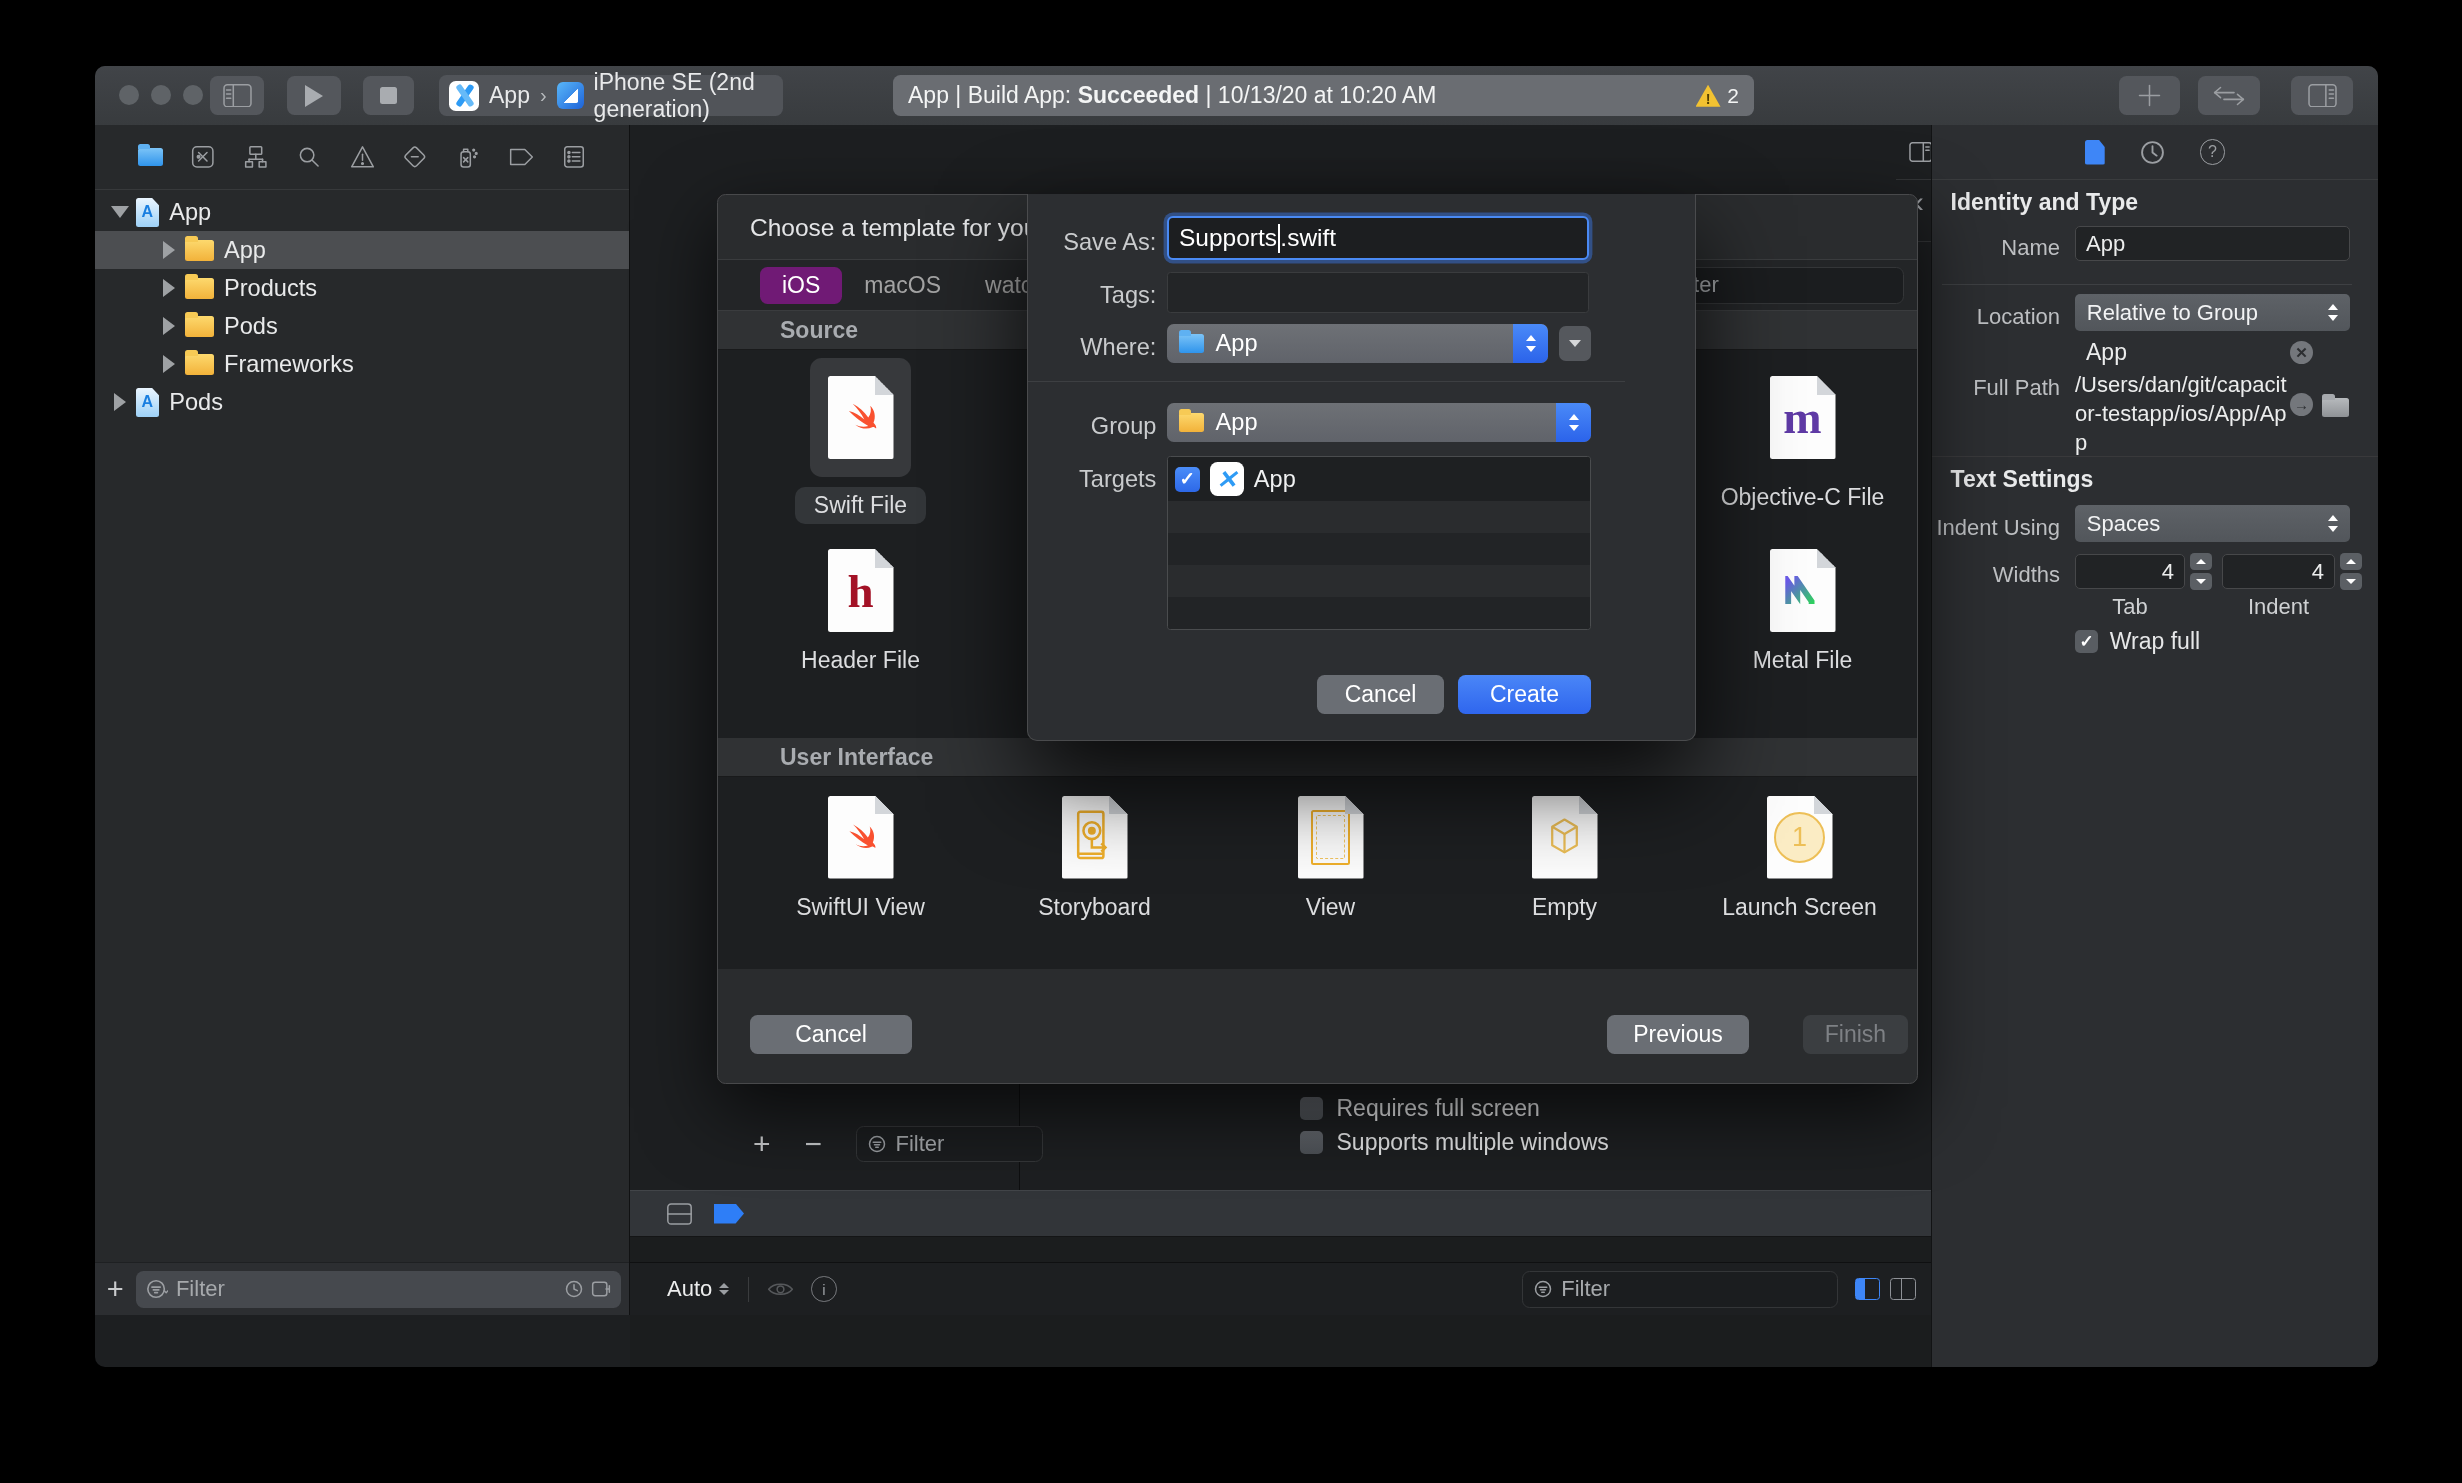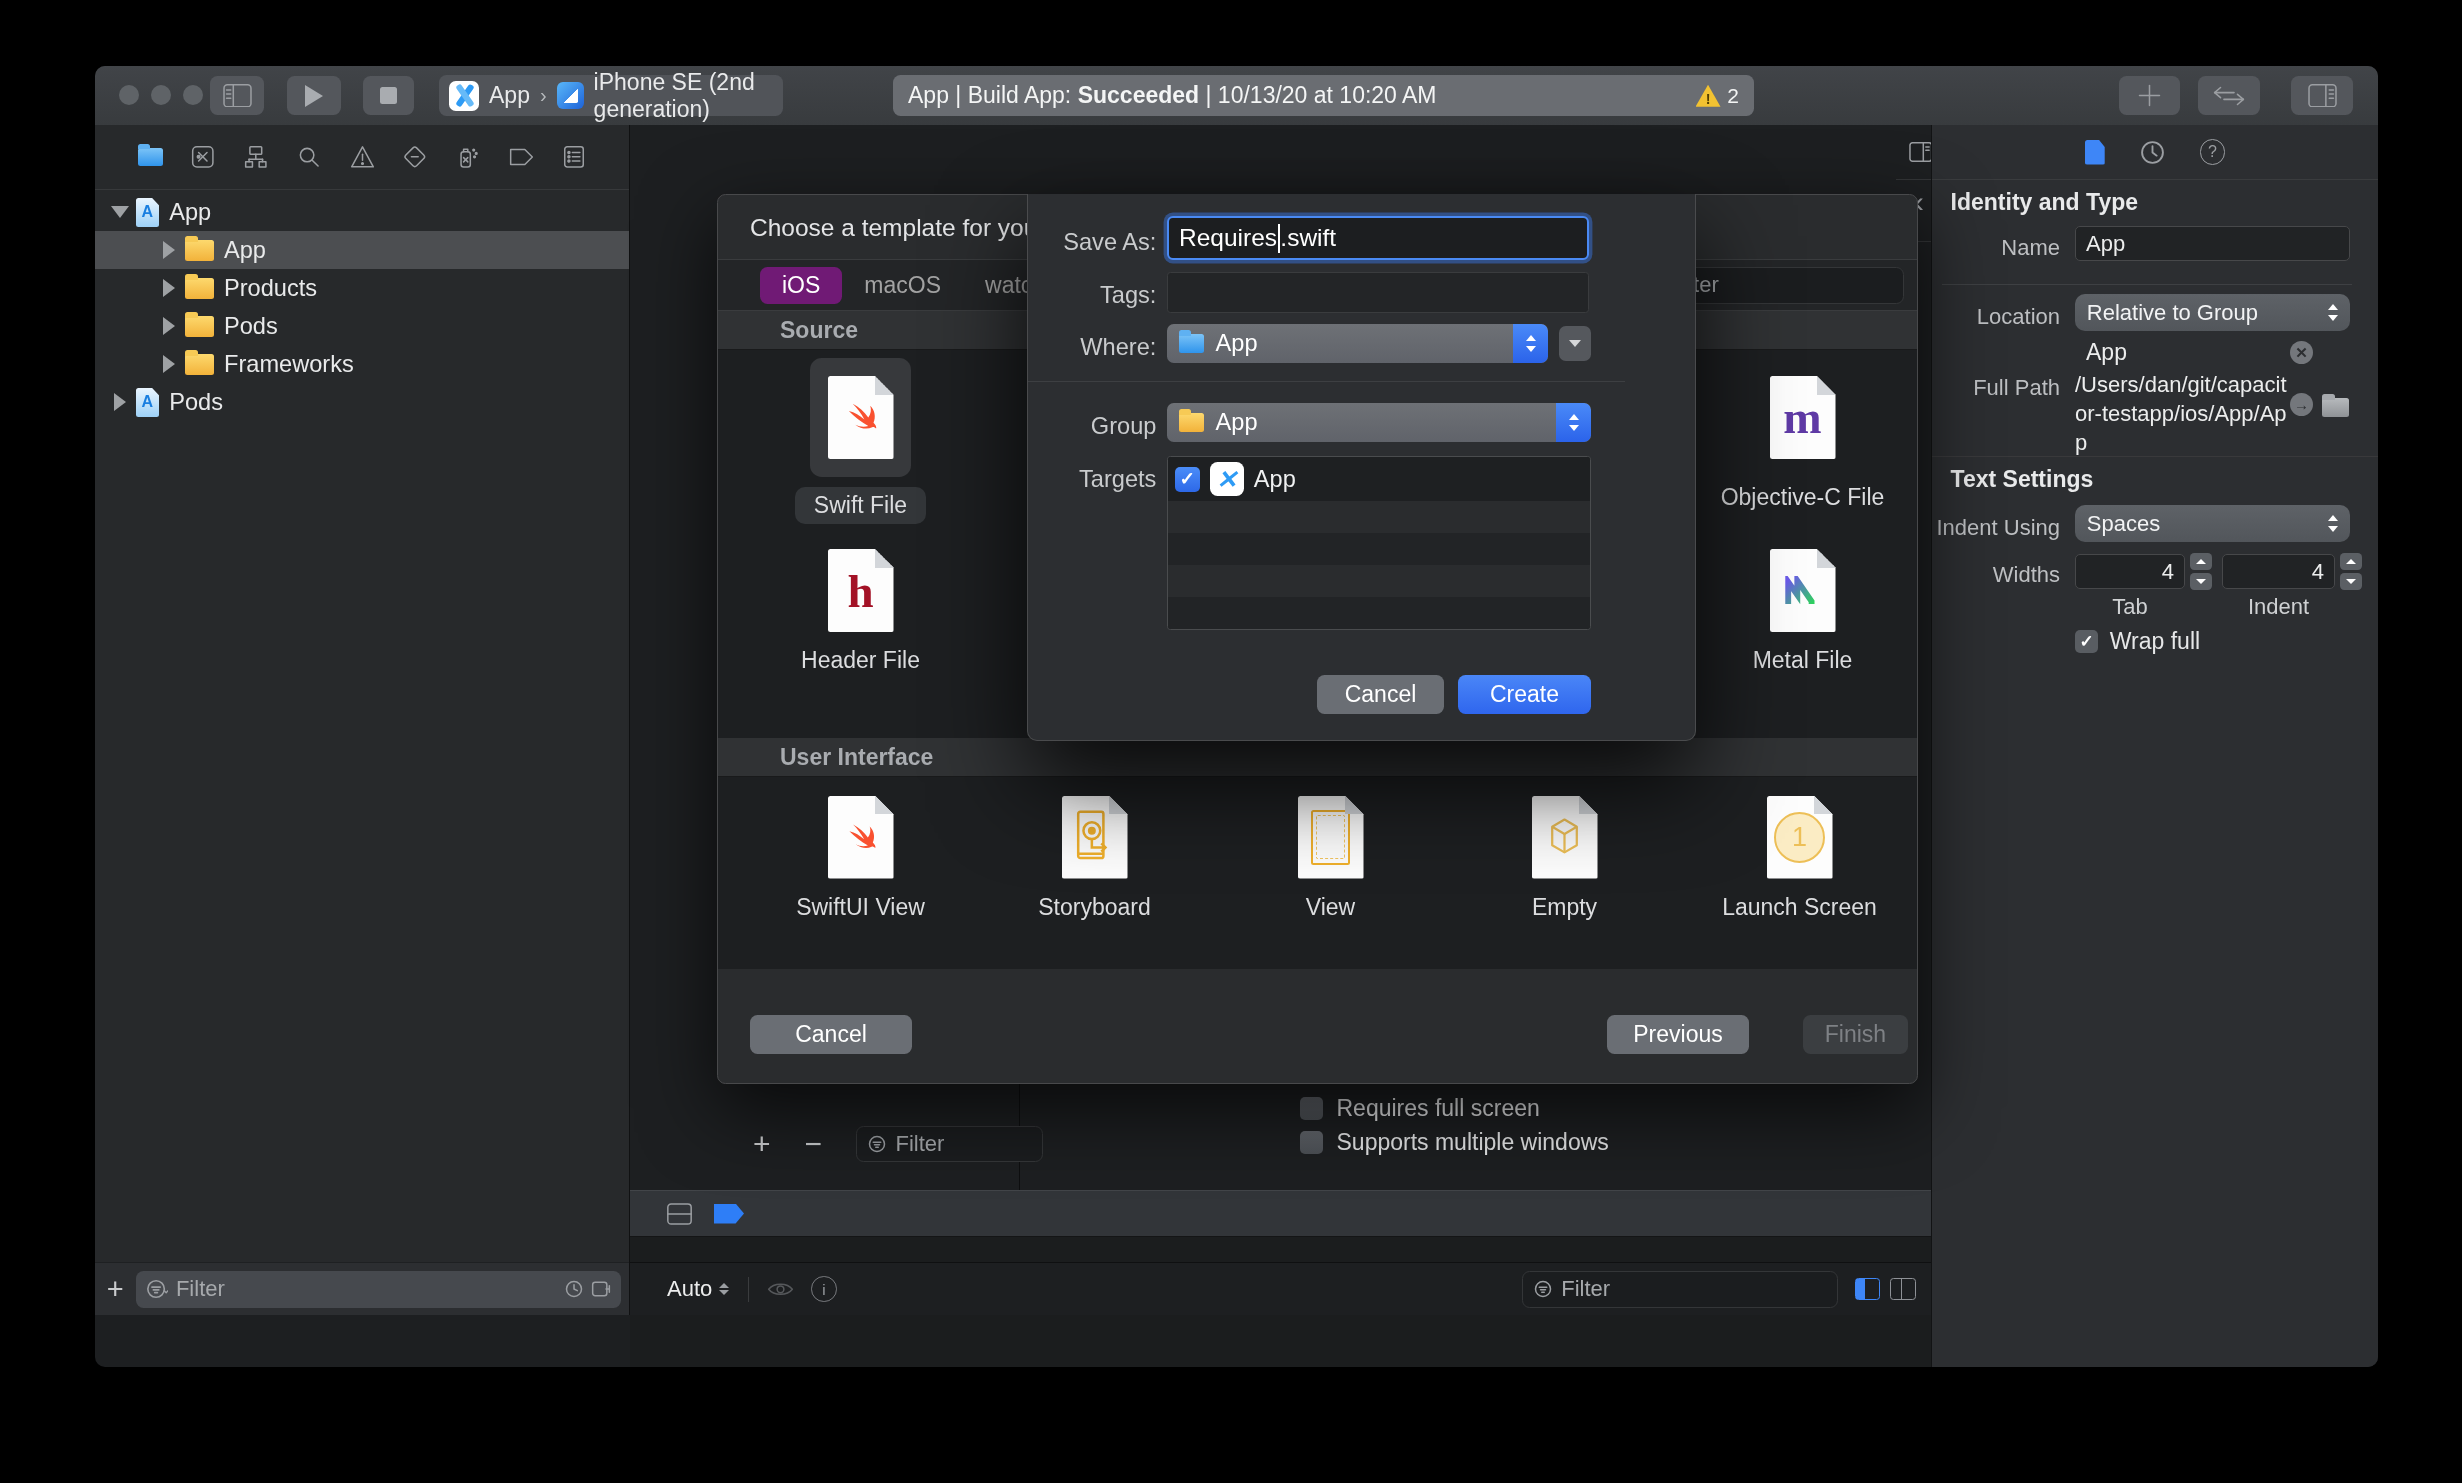--- a/index.html
+++ b/index.html
@@ -51,21 +51,21 @@
   #midbottom{position:absolute;left:0;bottom:0;width:100%;height:52px;background:#1d1f21;border-top:0.8px solid #0f1011;display:flex;align-items:center;}
   .paneicon{width:23.6px;height:20px;border:1.7px solid #8e9196;border-radius:3.4px;position:relative;}
   .paneicon.bluep{border-color:#3e86f7;}
   .paneicon.bluep::before{content:"";position:absolute;left:0;top:0;bottom:0;width:9.3px;background:#3e86f7;}
   .paneicon.grayp::before{content:"";position:absolute;left:9.3px;top:0;bottom:0;width:1.7px;background:#8e9196;}
 
   
   #inspector{position:absolute;right:0;top:59px;width:446px;height:1242px;background:#2c2e31;border-left:0.8px solid #121314;}
   .ilabel{font-size:22px;color:#bdbfc2;text-align:right;position:absolute;}
   .ifield{position:absolute;background:#212325;border:0.8px solid #47484a;border-radius:5px;color:#eceded;font-size:22px;display:flex;align-items:center;padding:0 10px;box-sizing:border-box;}
-  .ipopup{position:absolute;background:linear-gradient(#5e6267,#52565b);border-radius:10px;color:#f2f3f4;font-size:22px;display:flex;align-items:center;padding:0 11.8px;box-sizing:border-box;text-align:right;}
+  .ipopup{position:absolute;background:linear-gradient(#5e6267,#52565b);border-radius:5px;color:#f2f3f4;font-size:22px;display:flex;align-items:center;padding:0 11.8px;box-sizing:border-box;text-align:right;}
   .hdr{font-size:23px;font-weight:bold;color:#e9eaeb;}
   .divline{position:absolute;height:0.8px;background:#3e4043;}
   .updown{margin-left:auto;display:flex;flex-direction:column;gap:4.2px;align-items:center;}
   .cu{width:0;height:0;border-left:6.8px solid transparent;border-right:6.8px solid transparent;border-bottom:7.6px solid #fff;}
   .cd{width:0;height:0;border-left:6.8px solid transparent;border-right:6.8px solid transparent;border-top:7.6px solid #fff;}
   .stepper{position:absolute;width:22px;height:37px;display:flex;flex-direction:column;gap:2.5px;}
   .stepper div{flex:1;background:#5b5f64;border-radius:4.2px;display:flex;align-items:center;justify-content:center;}
   .stepper .cu{border-left-width:5px;border-right-width:5px;border-bottom-width:5.9px;}
   .stepper .cd{border-left-width:5px;border-right-width:5px;border-top-width:5.9px;}
   .circbtn{position:absolute;width:23px;height:23px;border-radius:50%;background:#74777c;color:#2c2e31;display:flex;align-items:center;justify-content:center;font-size:15px;font-weight:bold;}
@@ -599,21 +599,21 @@
         <span>Previous</span>
       </div>
     <div class="btn dim" style="left:1085px;top:820px;width:105px">
         <span>Finish</span>
       </div>
   </div>
 
   <div id="sheet">
     <span class="slabel" style="left:8.4px;top:35px;width:120px">Save As:</span>
     <div class="sfield" style="left:139px;top:22px;width:422px;height:44px;background:#1c1e20;border:2.5px solid #4a8af4;box-shadow:0 0 0 3.4px rgba(58,122,240,.45);border-radius:5.9px;display:flex;align-items:center;padding:0 10px;font-size:24.5px;color:#fff">
-      <span>Requires</span>
+      <span>Supports</span>
         <span style="display:inline-block;width:1.7px;height:29px;background:#fff;margin:0 0.8px"></span>
         <span>.swift</span>
     </div>
 
     <span class="slabel" style="left:8.4px;top:88px;width:120px">Tags:</span>
     <div class="sfield" style="left:139px;top:78px;width:422px;height:41px"></div>
 
     <span class="slabel" style="left:8.4px;top:140px;width:120px">Where:</span>
     <div class="spopup" style="left:139px;top:130px;width:381px">
       <div class="folder blue" style="width:25px;height:18.6px"></div>

